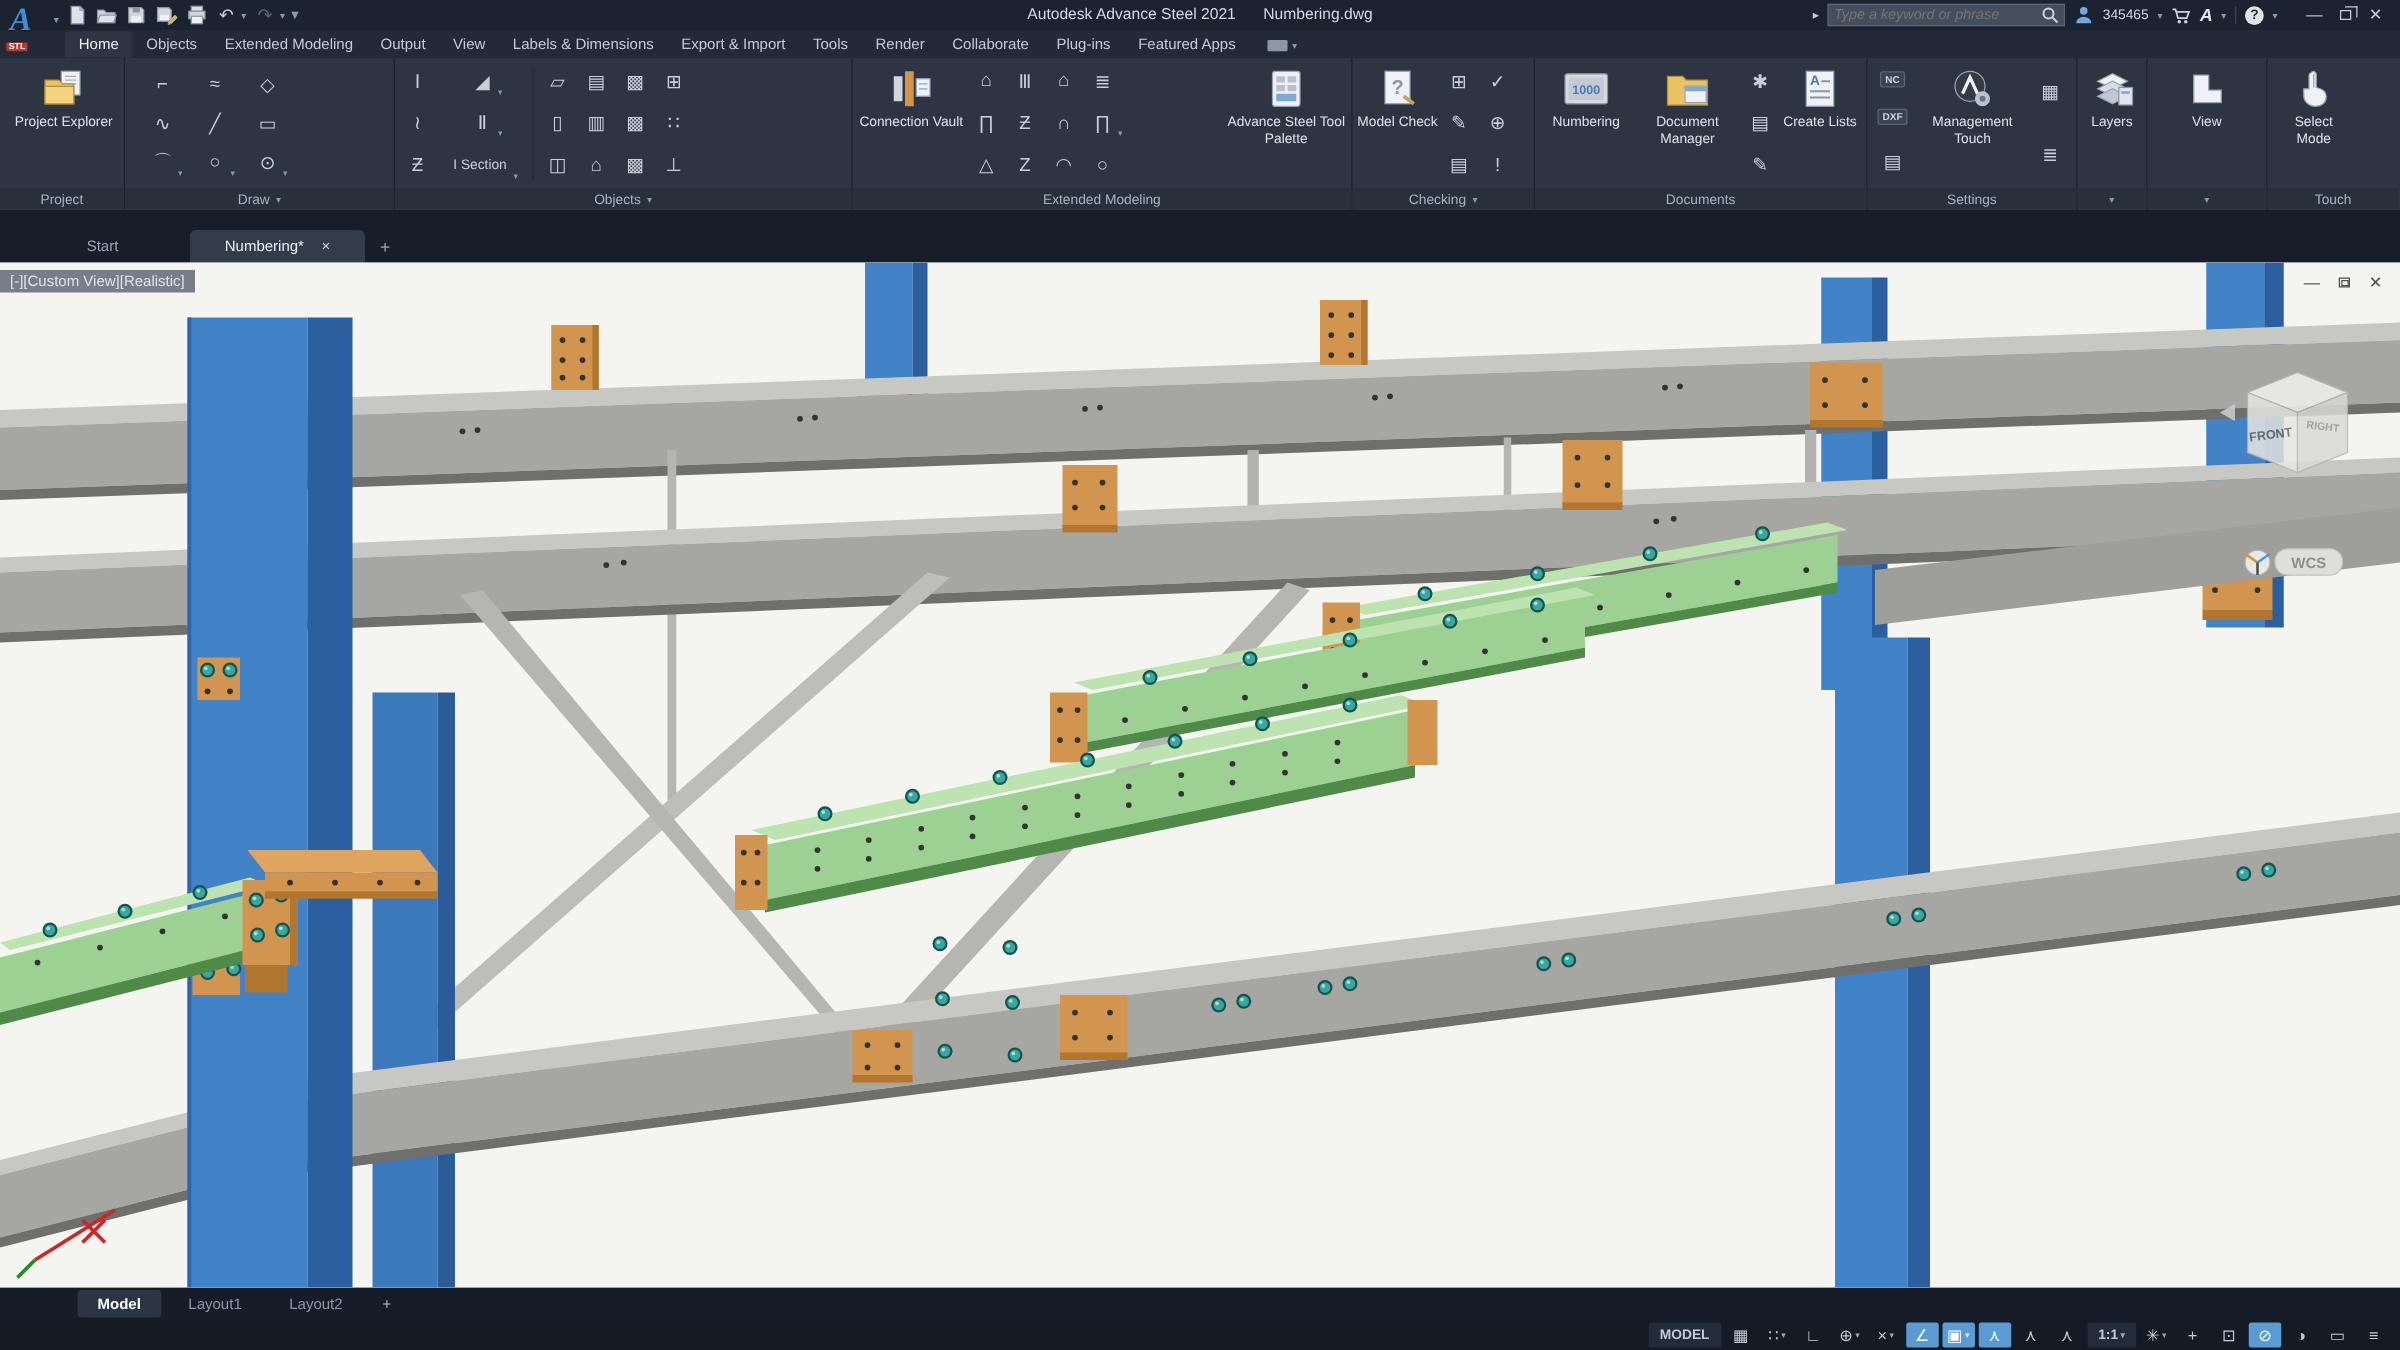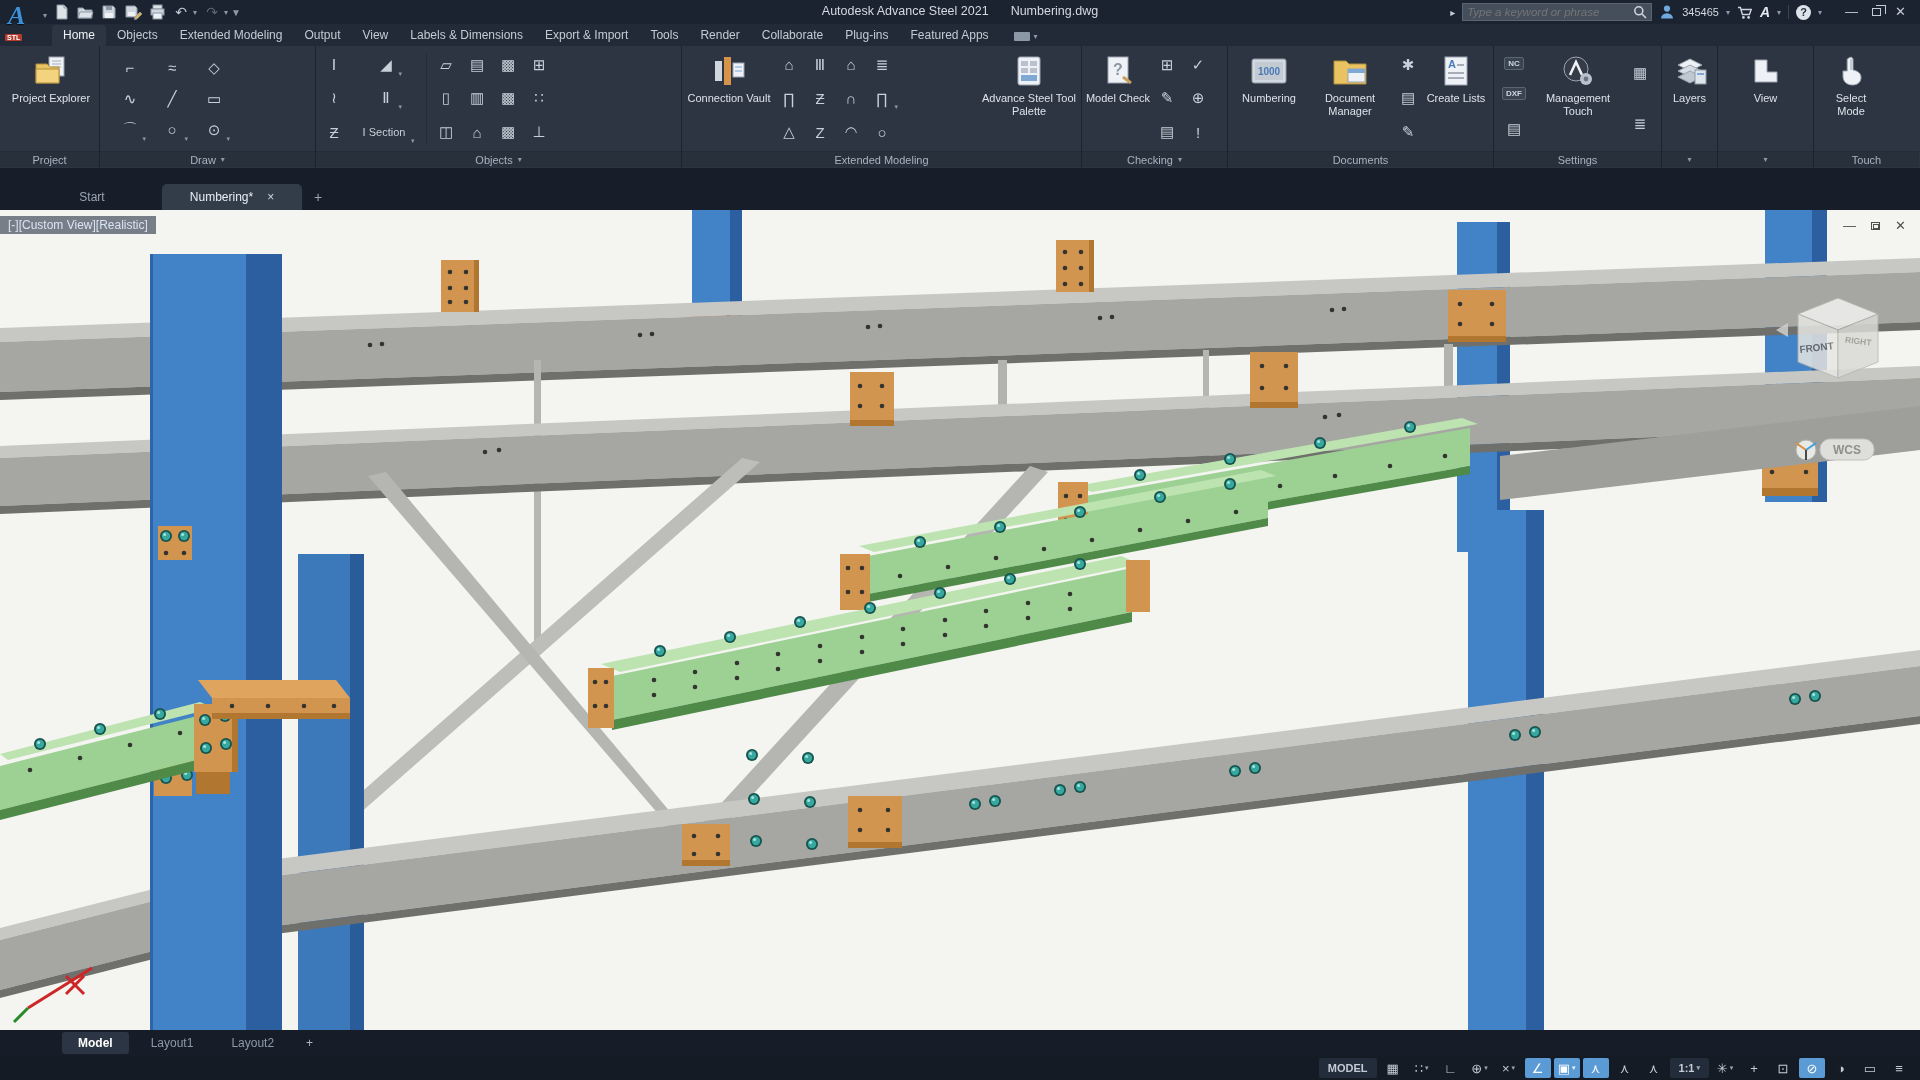--- a/index.html
+++ b/index.html
@@ -71,21 +71,21 @@
   .ric { width:26px; height:24px; display:flex; align-items:center; justify-content:center;
     font-size:15px; color:#c7cfd9; position:relative; }
   .ric .crt { position:absolute; right:-3px; bottom:-1px; font-size:7px; color:#8d98a6; }
   .ric.rtext { width:auto; font-size:11px; padding:0 6px 0 2px; white-space:nowrap; }
   .vsep { width:1px; background:#232b36; margin:6px 3px; }
   .badge { font-size:8px; font-weight:bold; background:#3a4350; border:1px solid #5a6575;
     color:#cdd5df; padding:1px 3px; border-radius:2px; }
 
   
   .doctabs { height:42px; background:var(--tabbar-bg); display:flex; align-items:flex-end;
-    padding-left:22px; flex:none; }
+    padding-left:12px; flex:none; }
   .doctab { height:26px; display:flex; align-items:center; justify-content:center; gap:14px;
     font-size:12px; color:#9aa5b3; padding:0 18px; border-radius:5px 5px 0 0; }
   .doctab { min-width:140px; }
   .doctab.active { background:var(--tab-active-bg); color:#e9eef5; }
   .tabx { font-size:12px; color:#cfd6df; }
   .doctab-add { height:26px; display:flex; align-items:center; padding:0 12px;
     color:#9aa5b3; font-size:14px; }
 
   
   .viewport { height:820px; position:relative; flex:none; background:var(--viewport-bg); }

